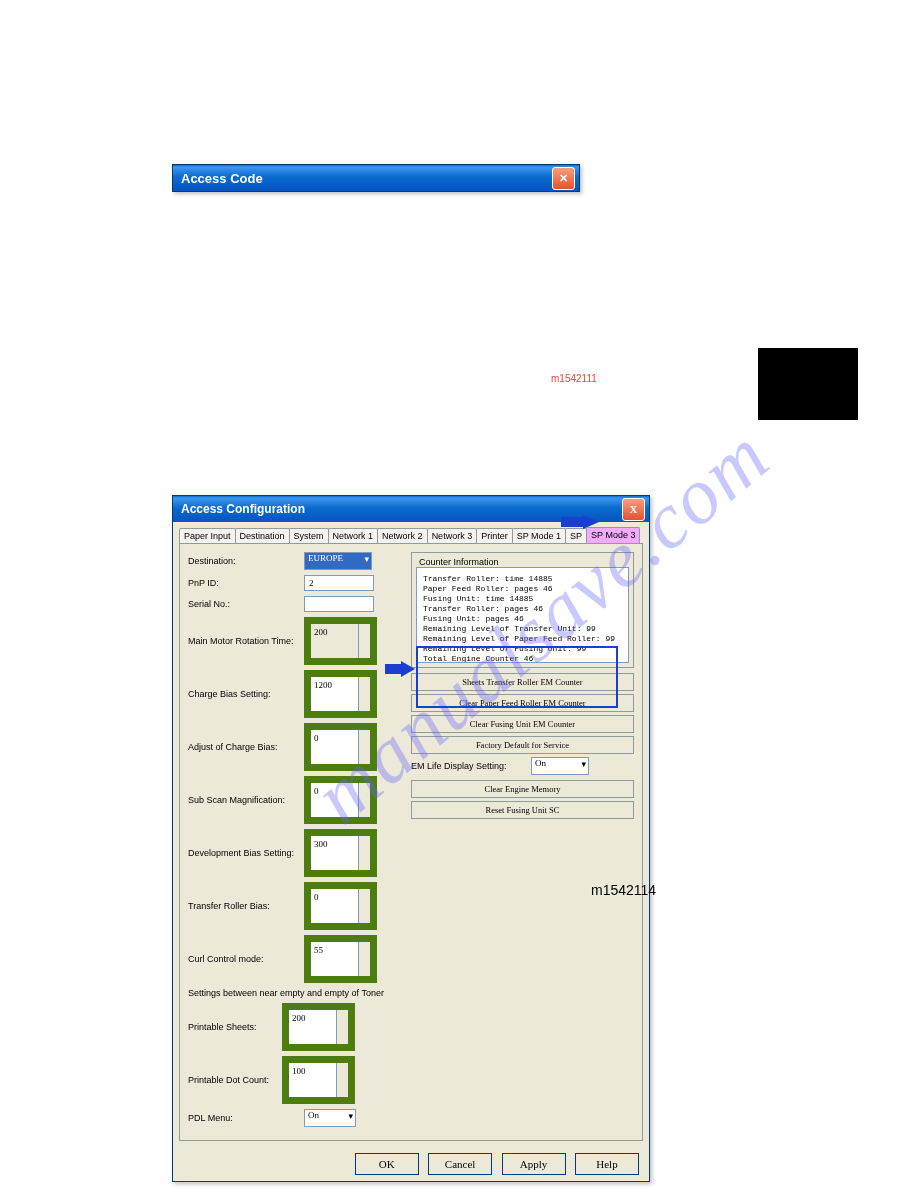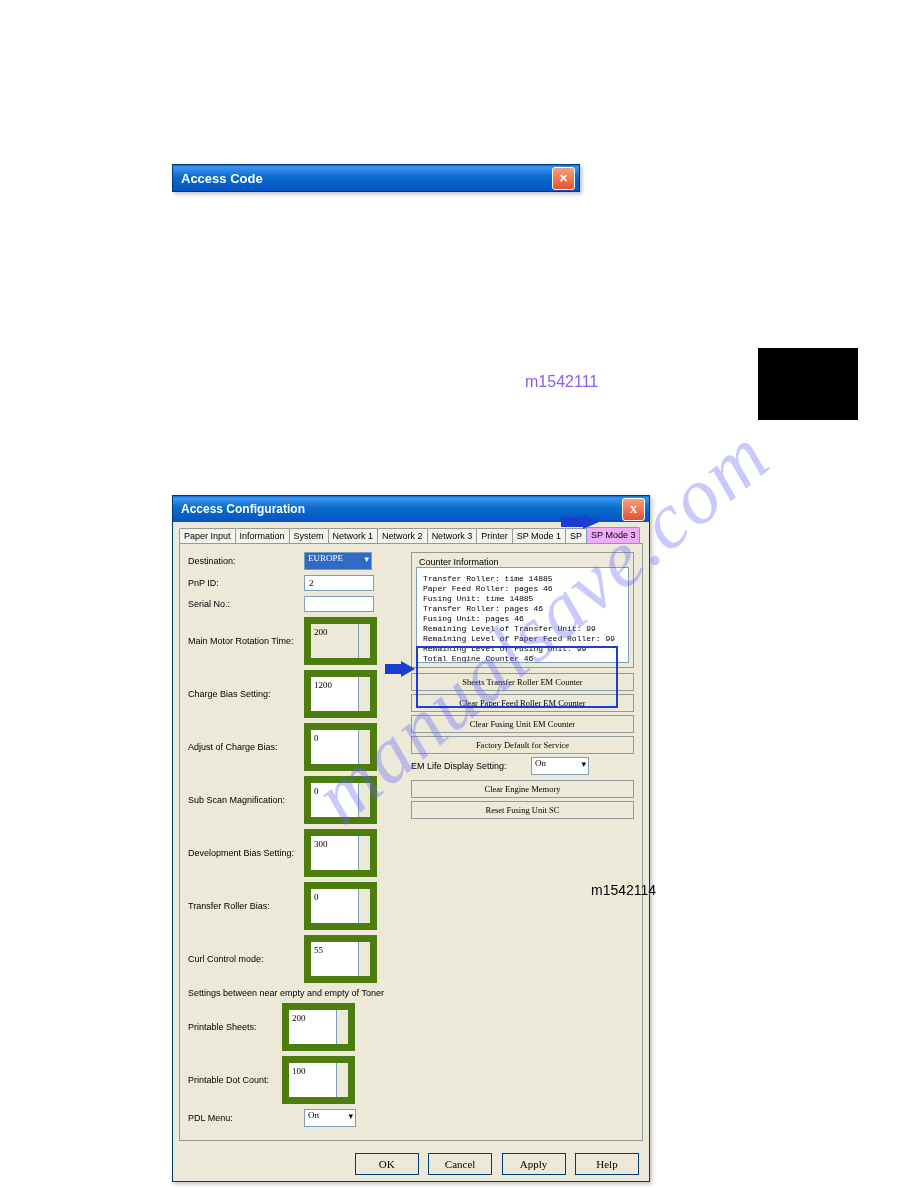--- a/index.html
+++ b/index.html
@@ -17,21 +17,21 @@
 .titlebar .ttl{flex:1}
 .closebtn{width:21px;height:21px;background:linear-gradient(to bottom,#f89e7a,#e55230);border:1px solid #fff;border-radius:3px;display:flex;align-items:center;justify-content:center;color:#fff;font-size:11px;font-weight:bold;font-family:Tahoma;cursor:pointer}
 .dlg1 .body{padding:18px 16px 14px 16px;font-size:12px}
 .dlg1 .prompt{margin-bottom:22px}
 .dlg1 .row{display:flex;align-items:center;margin-bottom:26px;margin-left:18px}
 .dlg1 .lbl{width:170px}
 .xpinput{border:1px solid #7f9db9;background:#fff;height:20px;padding:0 4px;font-size:12px;font-family:Tahoma}
 .dlg1 .xpinput{width:124px}
 .btnrow{text-align:right;padding-right:24px}
 .xpbtn{border:1px solid #003c74;background:#ece9d8;min-width:78px;height:24px;font-size:12px;font-family:Tahoma;margin-left:8px;cursor:pointer}
-.num1{position:absolute;left:525px;top:373px;font-size:16px;color:#8b5cf6}
+.num1{position:absolute;left:551px;top:373px;font-size:10px;color:#ef4444}
 
 
 .dlg2{position:absolute;left:172px;top:495px;width:476px;border:1px solid #003c74;background:#ece9d8;box-shadow:2px 2px 4px rgba(0,0,0,.25)}
 .dlg2 .titlebar{font-size:12px}
 .tabs{display:flex;padding:6px 6px 0 6px;font-size:9px;gap:0}
 .tab{border:1px solid #919b9c;border-bottom:none;background:#f4f3ee;padding:2px 4px;border-radius:2px 2px 0 0;margin-right:-1px;white-space:nowrap;cursor:pointer}
 .tab.active{background:#f0abfc;position:relative;z-index:2;padding-bottom:3px;margin-top:-1px}
 .panel{border:1px solid #919b9c;margin:0 6px 6px 6px;padding:8px;background:#ece9d8;font-size:9px;display:flex;}
 .col{flex:1}
 .frow{display:flex;align-items:center;margin-bottom:5px}
@@ -74,21 +74,21 @@
   </div>
   <div class="num1">m1542111</div>
 
   <div class="dlg2">
     <div class="titlebar">
       <span class="ttl">Access Configuration</span>
       <span class="closebtn">X</span>
     </div>
     <div class="tabs">
       <span class="tab">Paper Input</span>
-      <span class="tab">Information</span>
+      <span class="tab">Destination</span>
       <span class="tab">System</span>
       <span class="tab">Network 1</span>
       <span class="tab">Network 2</span>
       <span class="tab">Network 3</span>
       <span class="tab">Printer</span>
       <span class="tab">SP Mode 1</span>
       <span class="tab">SP</span>
       <span class="tab active">SP Mode 3</span>
     </div>
     <div class="panel">

